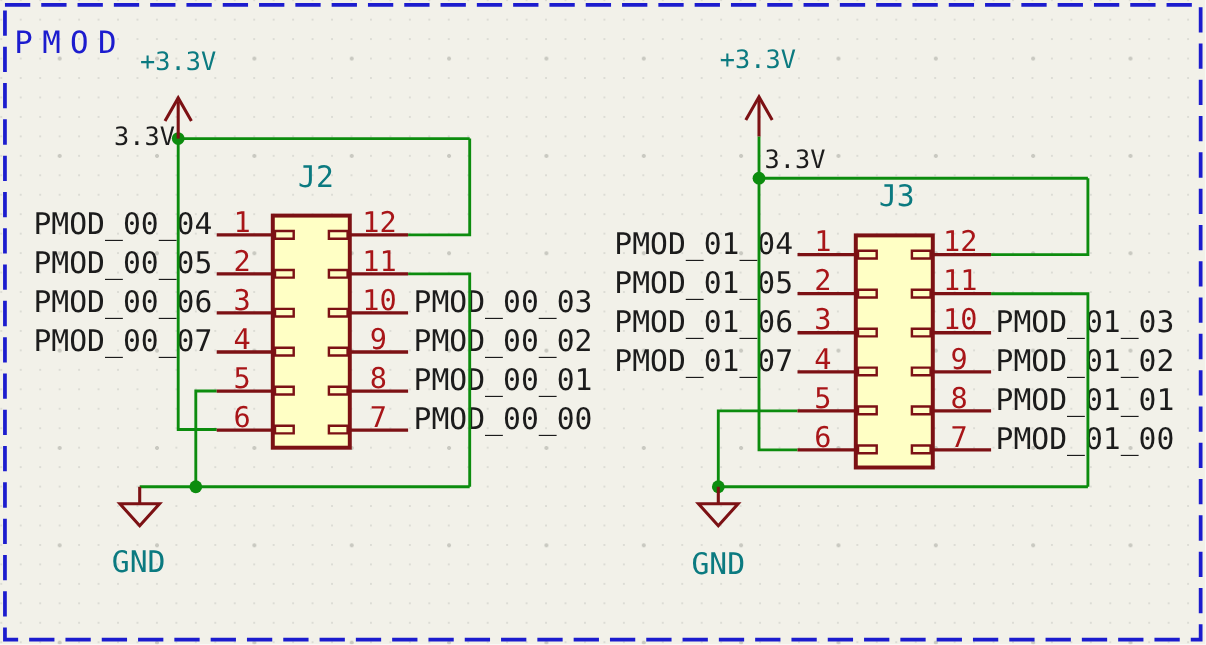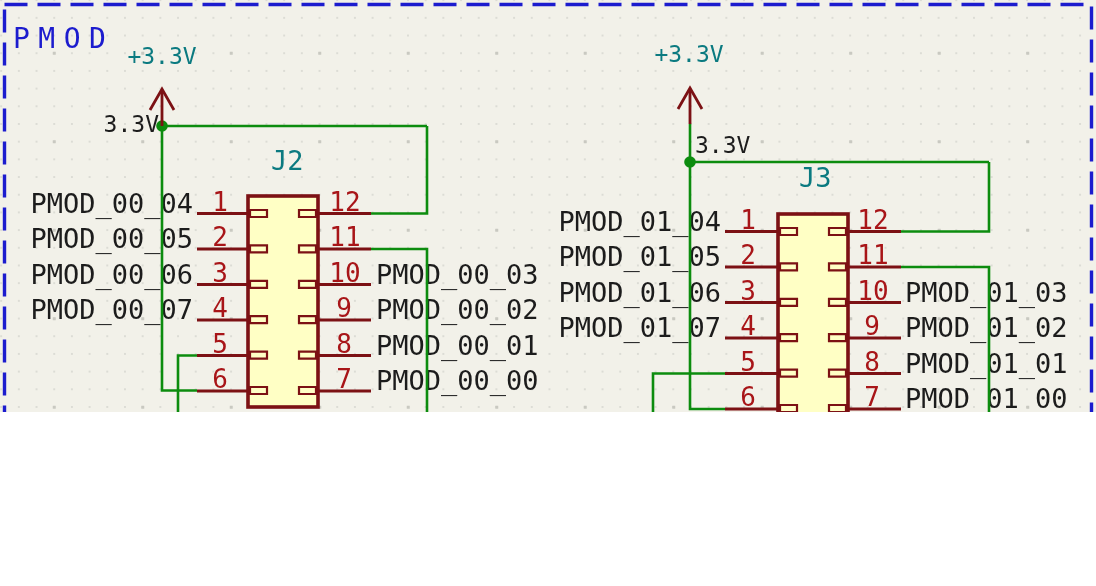--- a/index.html
+++ b/index.html
@@ -1,18 +1,18 @@
 <!DOCTYPE html>
 <html><head>
 <meta charset="utf-8">
 <style>
   html,body { margin:0; padding:0; background:#ffffff; }
   .sheet {
     position:relative;
-    width:1096px; height:412px;
+    width:1096px; height:586px;
     background-color:#F2F1E9;
     background-image:
       radial-gradient(circle, #C9C9C1 1.7px, transparent 2.0px),
       radial-gradient(circle, #DCDCD5 1.1px, transparent 1.4px);
     background-size: 88.5px 88.5px, 17.7px 17.7px;
     background-position: 10px 9px, 10px 9px;
     overflow:hidden;
     text-align:center;
   }
   svg { position:absolute; left:0; top:0; }

